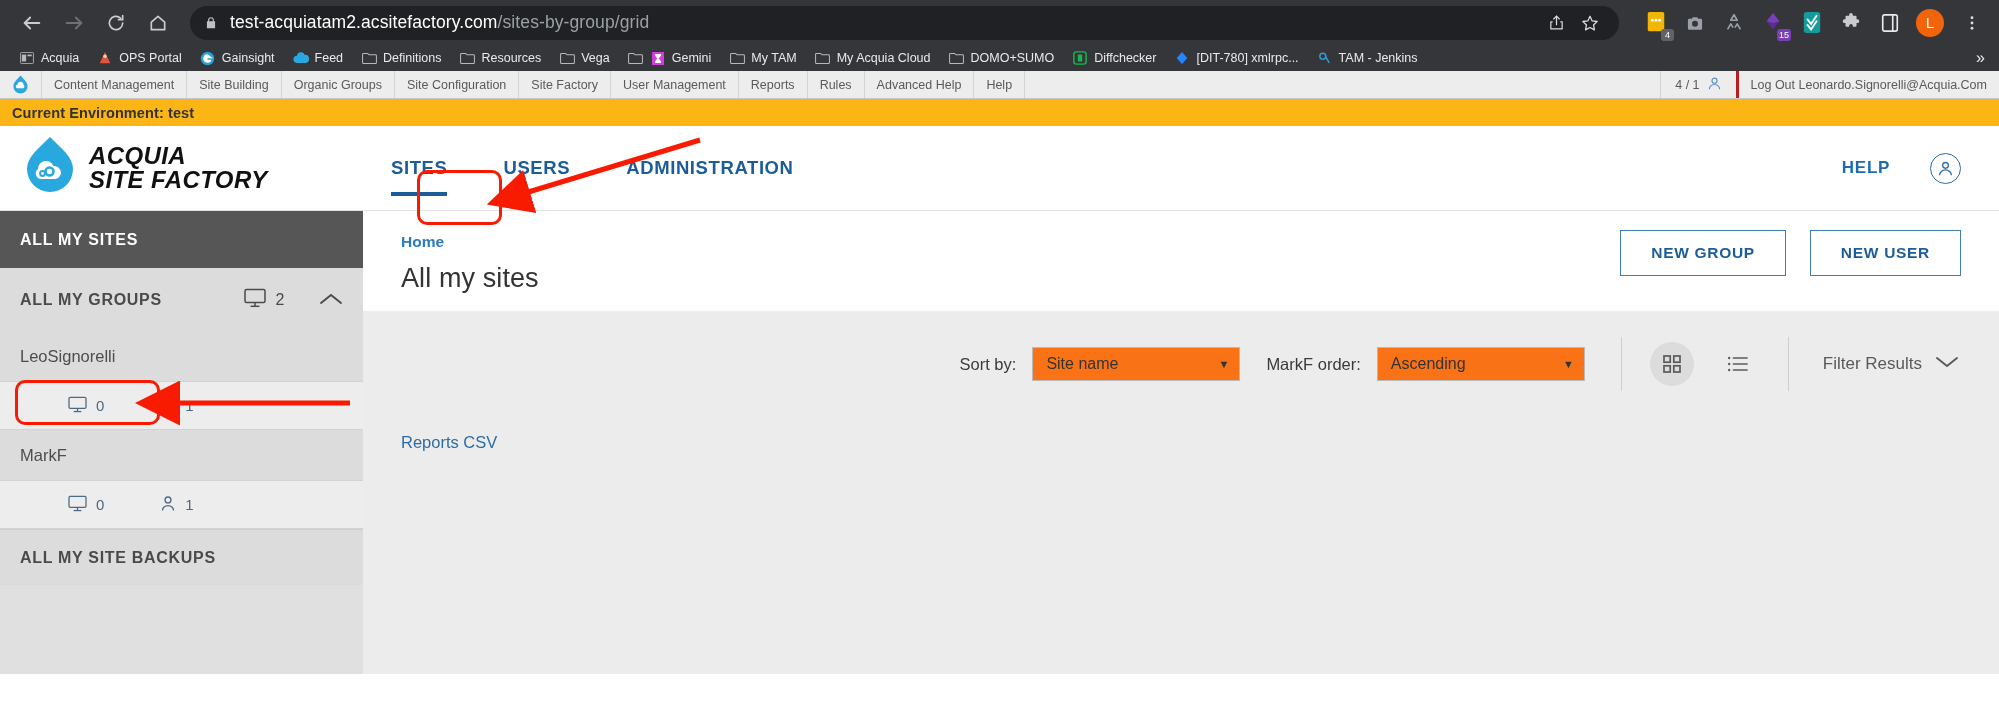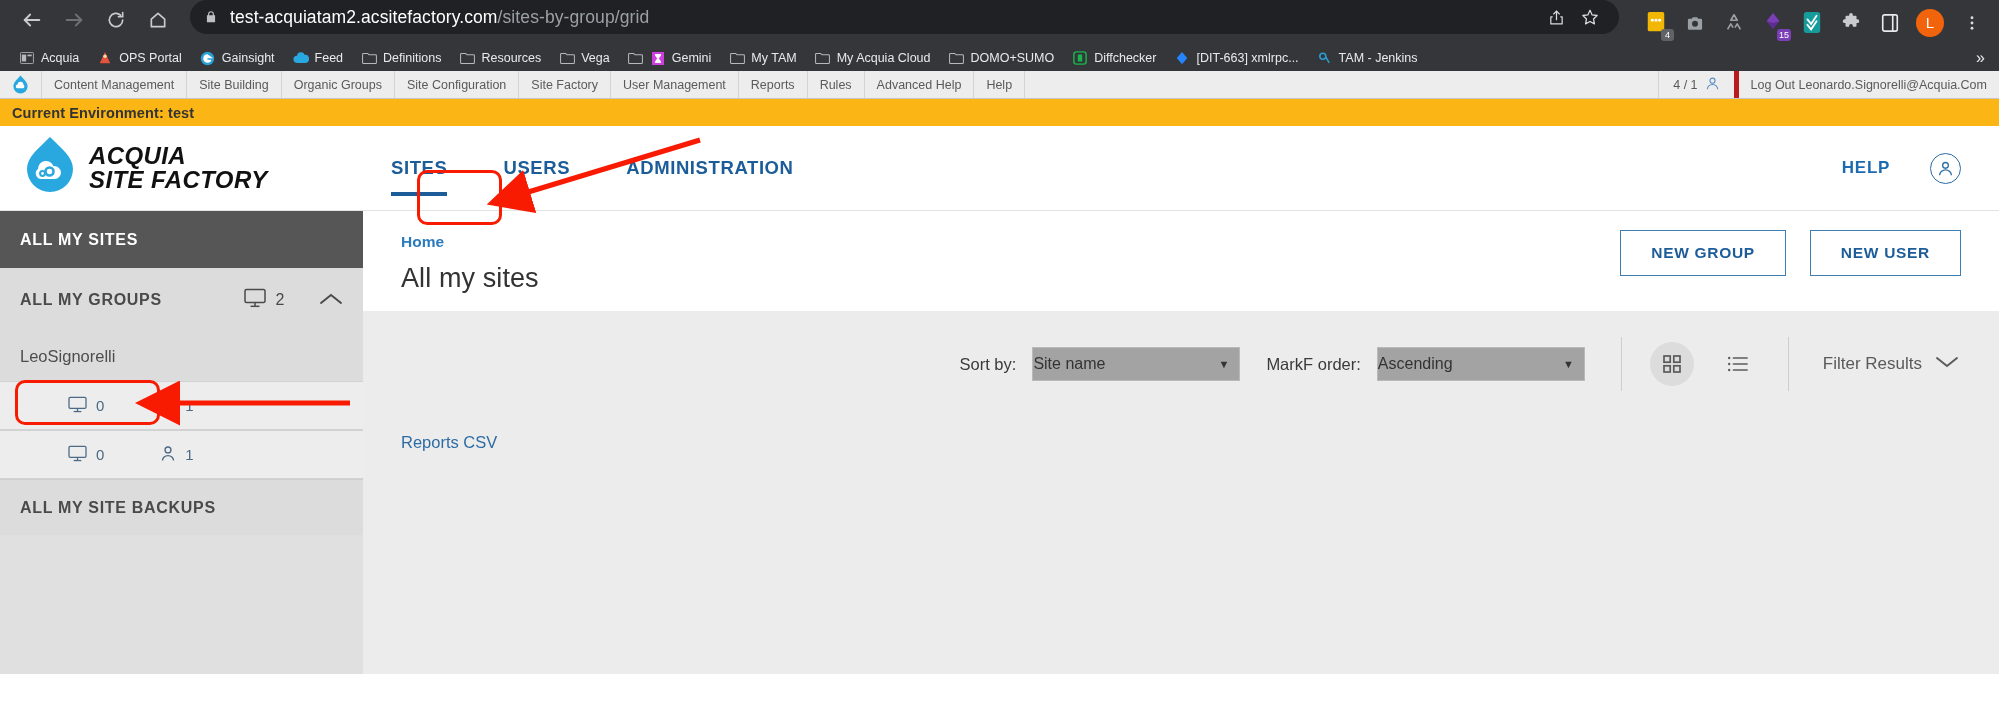--- a/index.html
+++ b/index.html
@@ -8,20 +8,21 @@
     font-family: "Liberation Sans", sans-serif;
     background: #ffffff;
     overflow: hidden;
   }
 
   
   .browser-top {
     height: 45px;
     background: #35363a;
     display: flex;
+    align-items: center;
     padding: 0 12px;
     gap: 2px;
   }
   .nav-btn {
     width: 40px; height: 40px;
     display: flex; align-items: center; justify-content: center;
     color: #c9cccf;
     border-radius: 50%;
     flex: none;
   }
@@ -209,23 +210,23 @@
     flex-direction: column;
   }
   .toolbar-row {
     display: flex; align-items: center;
     padding: 26px 40px 0 0;
     justify-content: flex-end;
   }
   .sort-label { font-size: 16.5px; color: #3a3a3a; margin-right: 16px; }
   .select-box {
     width: 208px; height: 34px;
-    background: #a3a3a3; border: 1px solid #b9b9b9;
+    background: #f97316; border: 1px solid #b9b9b9;
     display: flex; align-items: center;
-    padding: 0 10px 0 0;
+    padding: 0 10px 0 13px;
     font-size: 16px; color: #333;
     margin-right: 26px;
   }
   .select-box .caret { margin-left: auto; font-size: 11px; color: #333; }
   .select-box.wide { width: 208px; margin-right: 0; }
   .view-toggle-wrap {
     display: flex; align-items: center; gap: 22px;
     border-left: 1px solid #cdcdcd;
     border-right: 1px solid #cdcdcd;
     margin-left: 36px; padding: 0 28px;
@@ -471,21 +472,21 @@
           </svg>
         </span>
       <span>Diffchecker</span>
     </div>
     <div class="bm">
       <span class="bm-ico">
           <svg width="14" height="14" viewBox="0 0 16 16">
             <path d="M8 1 L14 8 L8 15 L2 8 Z" fill="#2684ff"></path>
           </svg>
         </span>
-      <span>[DIT-663] xmlrpc...</span>
+      <span>[DIT-780] xmlrpc...</span>
     </div>
     <div class="bm">
       <span class="bm-ico">
           <svg width="14" height="14" viewBox="0 0 16 16">
             <circle cx="5.5" cy="6" r="3.4" fill="none" stroke="#2a9fd6" stroke-width="1.7"></circle>
             <path d="M9 7 L12.5 13" stroke="#2a9fd6" stroke-width="1.7" fill="none" stroke-linecap="round"></path>
           </svg>
         </span>
       <span>TAM - Jenkins</span>
     </div>
@@ -510,21 +511,21 @@
     <div class="ab-item">Advanced Help</div>
     <div class="ab-item">Help</div>
     <div class="ab-right">
       <div class="ab-count">
         <span>4 / 1</span>
         <span><svg width="15" height="15" viewBox="0 0 16 16" fill="none" stroke="#5a8fc4" stroke-width="1.2">
               <circle cx="8" cy="5" r="2.7"></circle>
               <path d="M2.5 14 a5.5 5 0 0 1 11 0"></path>
             </svg></span>
       </div>
-      <div class="ab-item" style="border-right:none;border-left:5px solid #b91c1c">Log Out Leonardo.Signorelli@Acquia.Com</div>
+      <div class="ab-item" style="border-right:none;border-left:3px solid #b91c1c">Log Out Leonardo.Signorelli@Acquia.Com</div>
     </div>
   </div>
 
   <div class="env-banner">Current Environment: test</div>
 
   <div class="app-header">
     <div class="logo-wrap">
       <span>
         <svg width="52" height="60" viewBox="0 0 52 60">
             <path d="M26 1 C38 13 49 21 49 33 a23 23 0 0 1-46 0 C3 21 14 13 26 1 Z" fill="#29a8e0"></path>
@@ -588,20 +589,21 @@
         </span>
         <span class="stat">
           <span><svg width="16" height="17" viewBox="0 0 18 19" fill="none" stroke="#4b6a85" stroke-width="1.5">
                 <circle cx="9" cy="5.5" r="3.3"></circle>
                 <path d="M2.8 17.5 a6.2 5.6 0 0 1 12.4 0"></path>
               </svg></span>
           <span>1</span>
         </span>
       </div>
 
+      <div class="group-row">MarkF</div>
       <div class="group-stats">
         <span class="stat">
           <span><svg width="19" height="17" viewBox="0 0 22 20" fill="none" stroke="#4b6a85" stroke-width="1.5">
                 <rect x="1" y="1.5" width="20" height="13" rx="1.5"></rect>
                 <line x1="11" y1="14.5" x2="11" y2="18"></line>
                 <line x1="6.5" y1="18.3" x2="15.5" y2="18.3"></line>
               </svg></span>
           <span>0</span>
         </span>
         <span class="stat">

